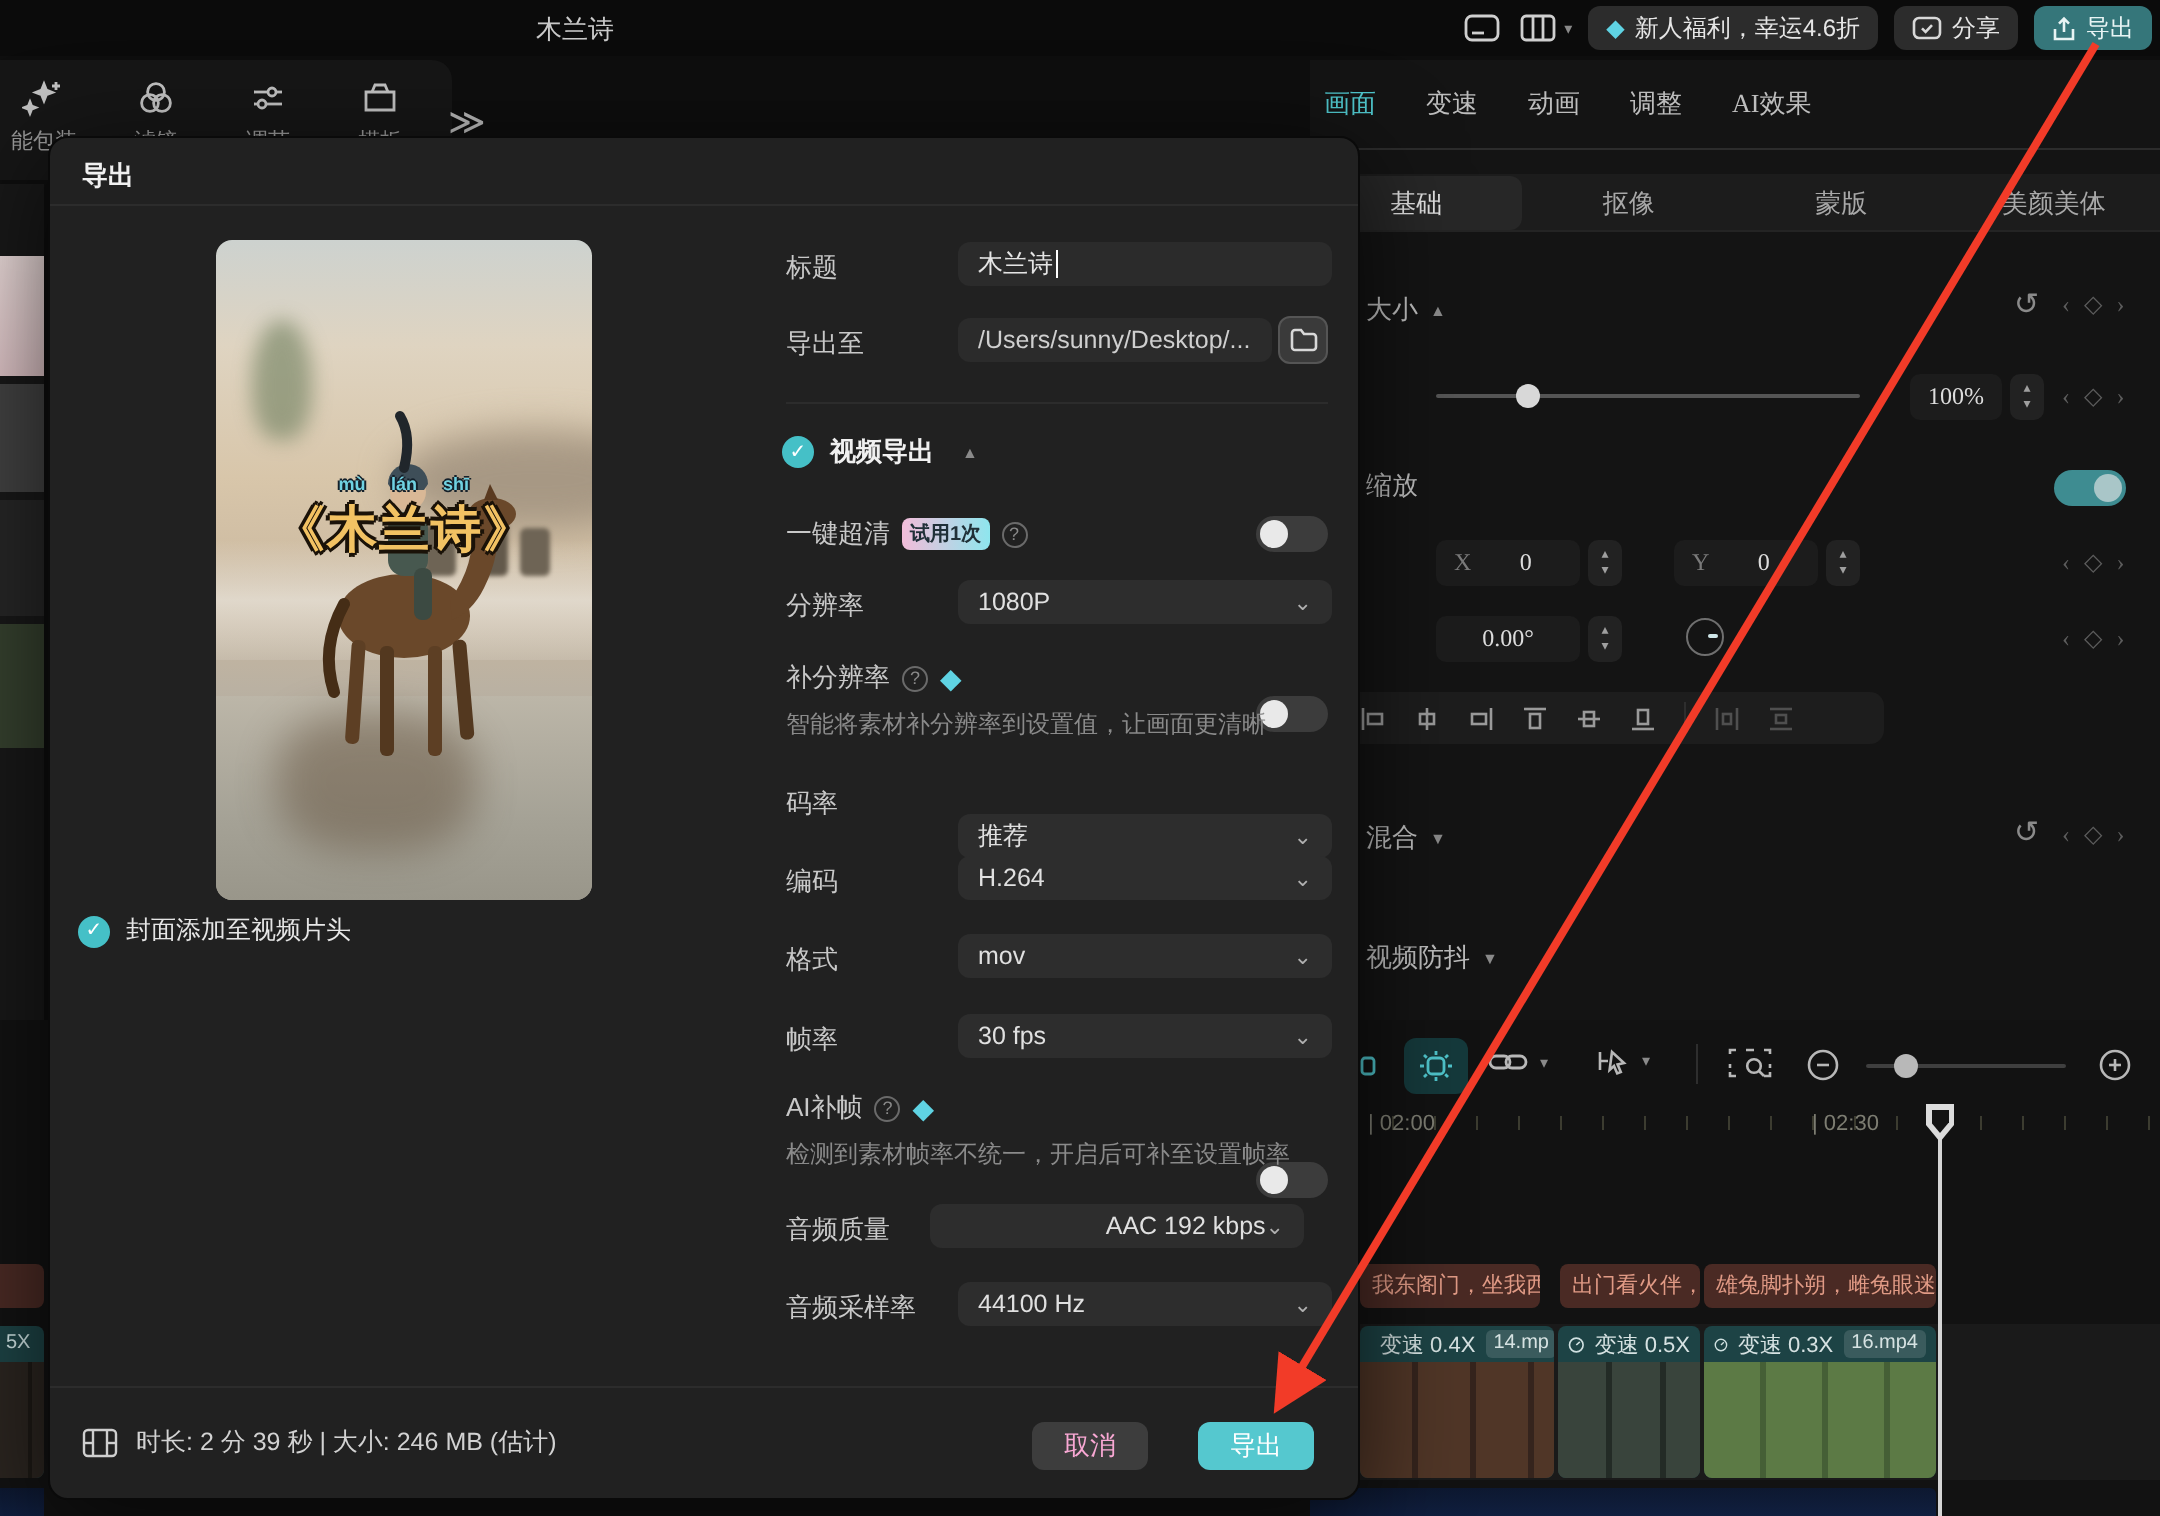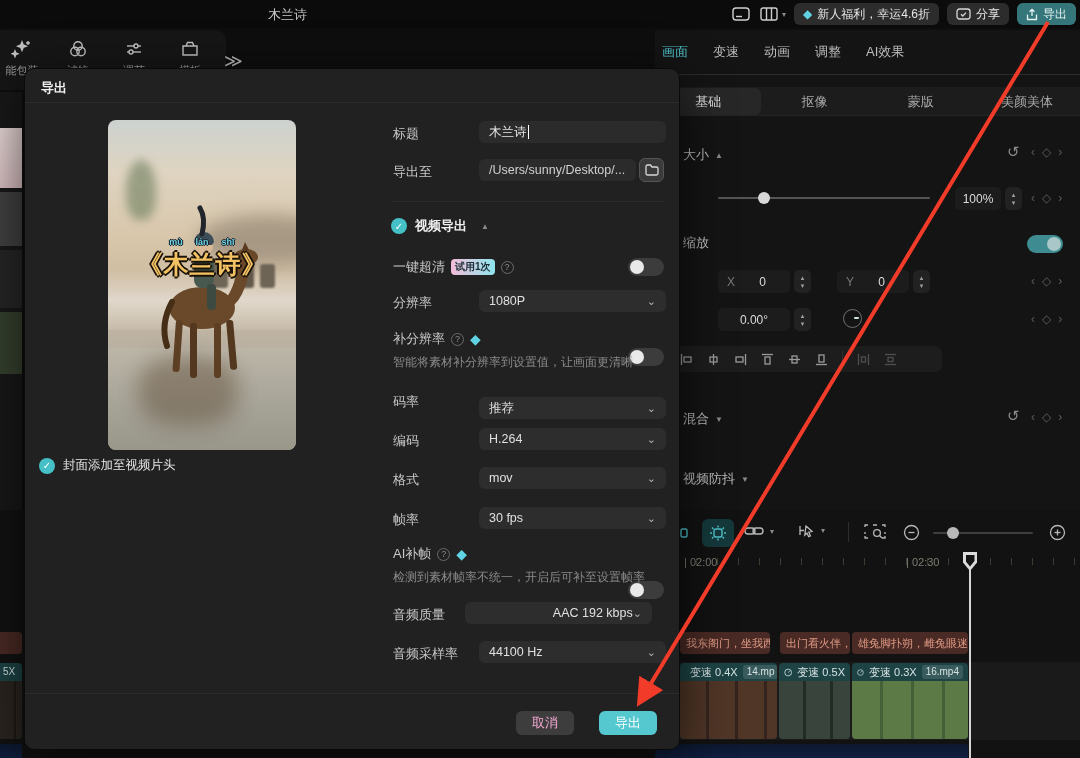--- a/index.html
+++ b/index.html
@@ -153,21 +153,21 @@
 
   <div class="abs" style="left:0;top:92px;width:22px;height:430px;background:#181818;">
     <div class="sliver" style="top:36px;height:60px;background:linear-gradient(180deg,#e7d7d6,#d9bfc2);"></div>
     <div class="sliver" style="top:100px;height:54px;background:#414141;"></div>
     <div class="sliver" style="top:158px;height:58px;background:#262626;"></div>
     <div class="sliver" style="top:220px;height:62px;background:#35402e;"></div>
   </div>
   <div class="abs" style="left:0;top:524px;width:16px;height:22px;background:#1e1e1e;border-radius:3px;color:#b8b8b8;font-size:10px;text-align:center;line-height:22px;">▭</div>
 
 
-  <div class="abs" style="left:655px;top:30px;width:425px;height:480px;background:#141414;">
+  <div class="abs" style="left:655px;top:30px;width:425px;height:480px;background:#141414;font-family:Liberation Serif, serif;">
 
     <div class="abs flex" style="left:7px;top:13px;gap:25px;">
       <span class="tab active">画面</span>
       <span class="tab">变速</span>
       <span class="tab">动画</span>
       <span class="tab">调整</span>
       <span class="tab">AI效果</span>
     </div>
     <div class="abs divider" style="left:0;top:44px;width:425px;"></div>
 
@@ -492,21 +492,21 @@
       <span class="dlg-label">补分辨率</span>
       <span class="helpq">?</span>
       <span class="gem" style="font-size:14px;">◆</span>
     </div>
     <div class="abs toggle off" style="left:603px;top:261px;">
         <div class="knob"></div>
       </div>
     <span class="abs hint" style="left:368px;top:285px;">智能将素材补分辨率到设置值，让画面更清晰</span>
 
     <span class="abs dlg-label" style="left:368px;top:324px;">码率</span>
-    <div class="abs dlg-select" style="left:454px;top:328px;width:167px;gap:40px;">
+    <div class="abs dlg-select" style="left:454px;top:338px;width:167px;gap:40px;">
       <span>推荐</span>
       <span class="sel-caret">⌄</span>
     </div>
 
     <span class="abs dlg-label" style="left:368px;top:363px;">编码</span>
     <div class="abs dlg-select" style="left:454px;top:359px;width:167px;">
       <span>H.264</span>
       <span class="sel-caret">⌄</span>
     </div>
 
@@ -538,20 +538,30 @@
       <span class="sel-caret">⌄</span>
     </div>
 
     <span class="abs dlg-label" style="left:368px;top:576px;">音频采样率</span>
     <div class="abs dlg-select" style="left:454px;top:572px;width:167px;">
       <span>44100 Hz</span>
       <span class="sel-caret">⌄</span>
     </div>
 
     <div class="abs divider" style="left:0;top:624px;width:654px;"></div>
+    <div class="abs flex" style="left:16px;top:644px;gap:9px;">
+      <svg width="18" height="15" viewBox="0 0 18 15" fill="none" stroke="#cfcfcf" stroke-width="1.2">
+          <rect x="1" y="1" width="16" height="13" rx="2"></rect>
+          <line x1="5.5" y1="1" x2="5.5" y2="14"></line>
+          <line x1="12.5" y1="1" x2="12.5" y2="14"></line>
+          <line x1="1" y1="7.5" x2="5.5" y2="7.5"></line>
+          <line x1="12.5" y1="7.5" x2="17" y2="7.5"></line>
+        </svg>
+      <span style="color:#d2d2d2;font-size:12.5px;">时长: 2 分 39 秒 | 大小: 246 MB (估计)</span>
+    </div>
     <div class="abs btn btn-cancel" style="left:491px;top:642px;width:58px;">取消</div>
     <div class="abs btn btn-export" style="left:574px;top:642px;width:58px;">导出</div>
   </div>
 
   <svg class="abs" style="left:0;top:0;z-index:80;pointer-events:none;" width="1080" height="758" viewBox="0 0 1080 758">
     <defs>
       <marker id="ah" markerWidth="7" markerHeight="7" refX="5" refY="3.5" orient="auto">
         <path d="M0,0 L7,3.5 L0,7 Z" fill="#f23b28"></path>
       </marker>
     </defs>

